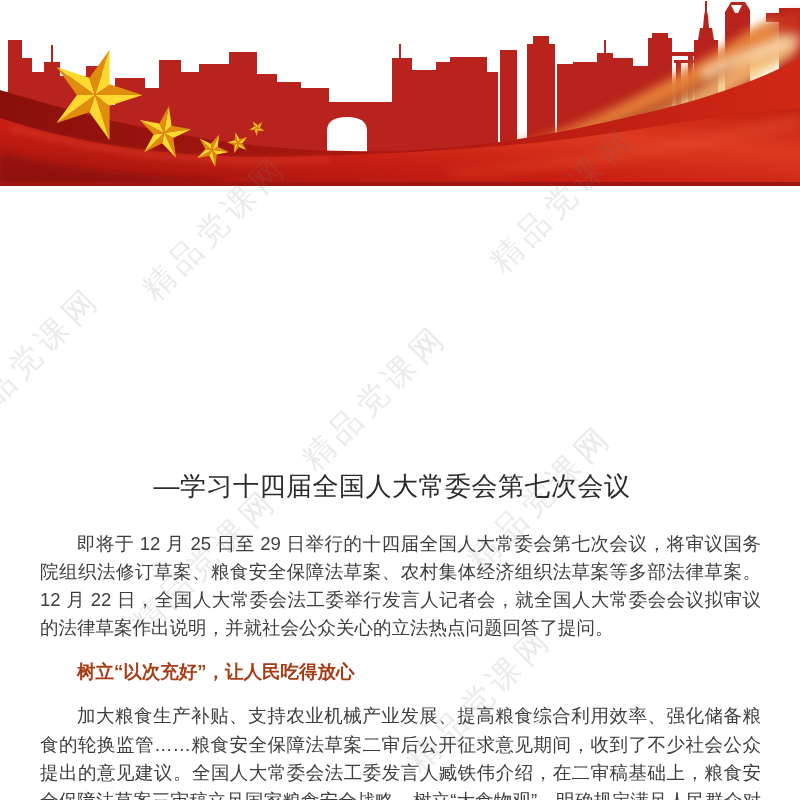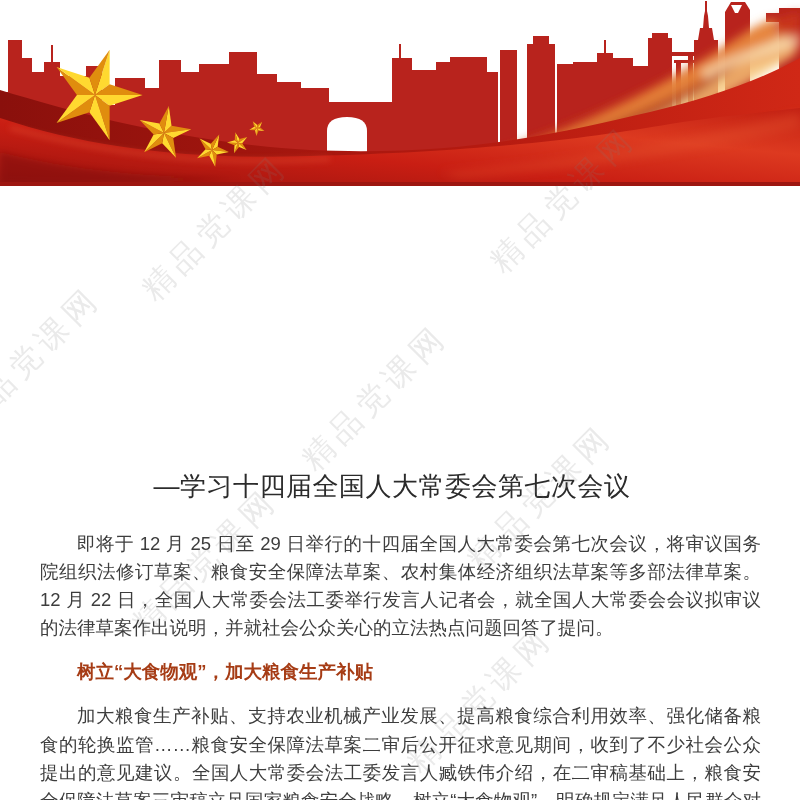--- a/index.html
+++ b/index.html
@@ -155,21 +155,21 @@
         <use href="#star5" transform="translate(257,128) rotate(40) scale(0.16)"></use>
       </g>
     </svg>
   </div>
 
 
   <div class="subtitle">—学习十四届全国人大常委会第七次会议</div>
 
   <div class="article">
     <p>即将于 12 月 25 日至 29 日举行的十四届全国人大常委会第七次会议，将审议国务院组织法修订草案、粮食安全保障法草案、农村集体经济组织法草案等多部法律草案。12 月 22 日，全国人大常委会法工委举行发言人记者会，就全国人大常委会会议拟审议的法律草案作出说明，并就社会公众关心的立法热点问题回答了提问。</p>
-    <p class="subhead">树立“大食物观”，加大粮食生产补贴</p>
+    <p class="subhead">树立“以次充好”，让人民吃得放心</p>
     <p>加大粮食生产补贴、支持农业机械产业发展、提高粮食综合利用效率、强化储备粮食的轮换监管……粮食安全保障法草案二审后公开征求意见期间，收到了不少社会公众提出的意见建议。全国人大常委会法工委发言人臧铁伟介绍，在二审稿基础上，粮食安全保障法草案三审稿立足国家粮食安全战略，树立“大食物观”，明确规定满足人民群众对食物品种丰富多样、品质营养健康的消费需求，粮食加工经营者应当执行国家有关标准，不得掺杂使假、以次充好，对其加工的粮食质量安全负责，接受监督；在规定鼓励和</p>
   </div>
 
   <div class="wm-layer">
     <span class="wm wm1">精品党课网</span>
     <span class="wm wm2">精品党课网</span>
     <span class="wm wm3">精品党课网</span>
     <span class="wm wm4">精品党课网</span>
     <span class="wm wm5">精品党课网</span>
     <span class="wm wm6">精品党课网</span>

